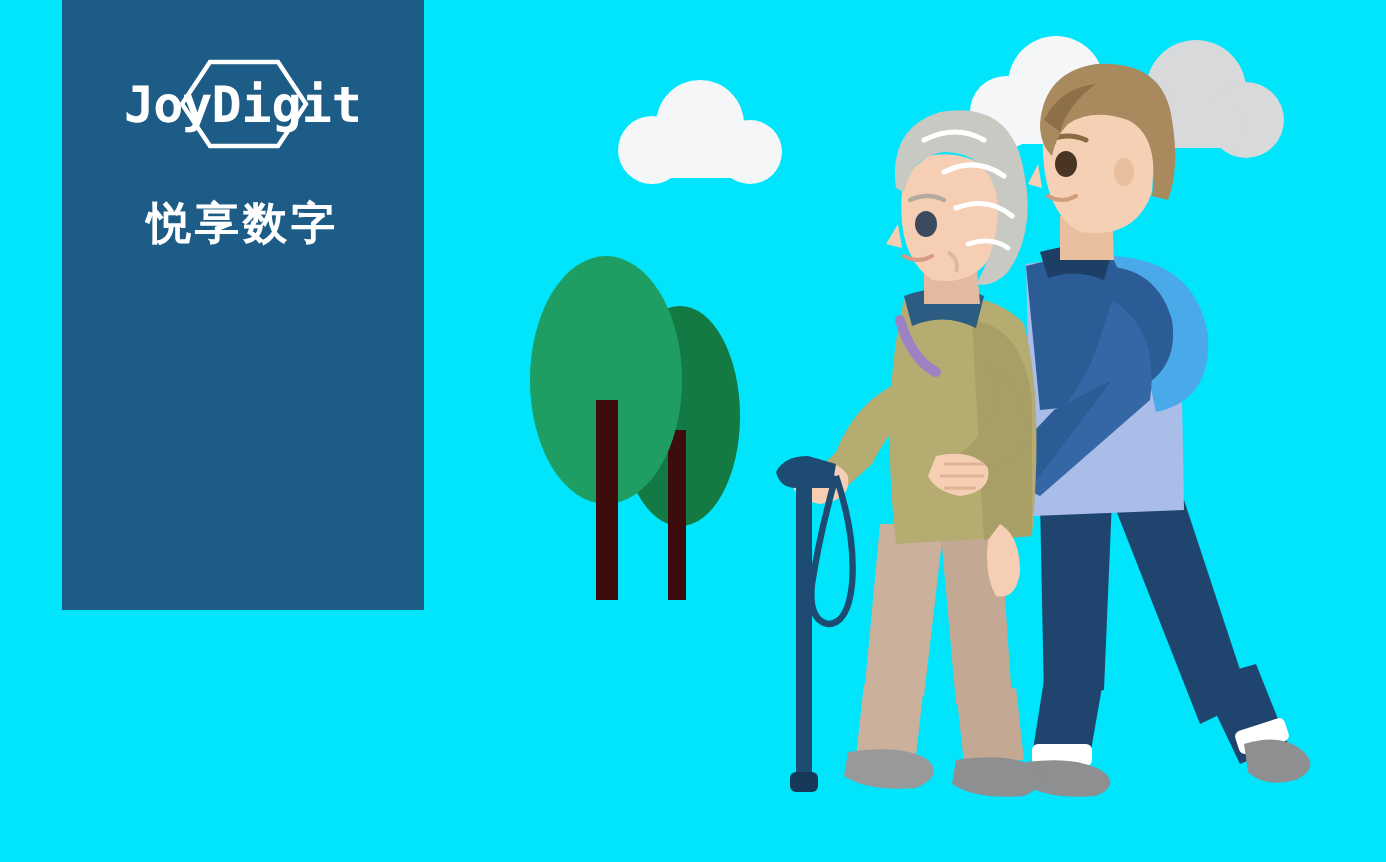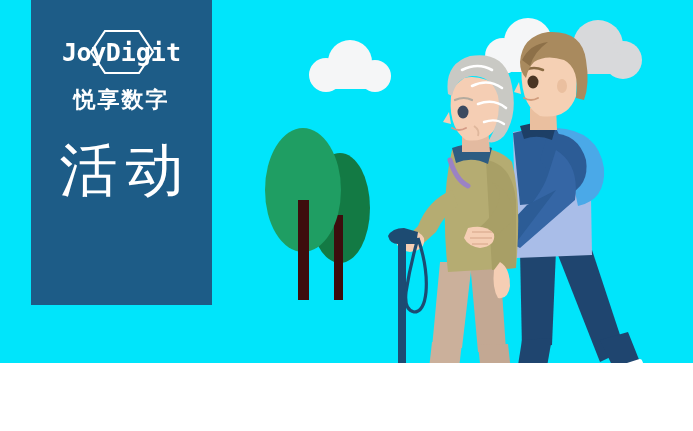--- a/index.html
+++ b/index.html
@@ -1,21 +1,21 @@
 <!DOCTYPE html>
 <html><head>
 <meta charset="utf-8">
 <style>
   html,body{margin:0;padding:0;}
   body{
     width:693px;height:431px;overflow:hidden;
     font-family:"Liberation Sans","DejaVu Sans",sans-serif;
   }
   #poster{
-    position:relative;width:693px;height:363px;overflow:hidden;
+    position:relative;width:693px;height:431px;overflow:hidden;
     background:#00e5fb;
   }
 
   
   #art{position:absolute;inset:0;}
 
   
   #panel{
     position:absolute;left:31px;top:0;width:181px;height:305px;
     background:#1d5c87;
@@ -35,21 +35,21 @@
   }
   #wordmark{
     position:relative;z-index:2;
     font-family:"DejaVu Sans Mono","Liberation Mono",monospace;
     font-weight:bold;font-size:25px;letter-spacing:-0.5px;
     color:#ffffff;white-space:nowrap;
     line-height:1;
   }
   #wordmark .tail{letter-spacing:0px;}
   #subbrand{
-    margin-top:9px;
+    margin-top:21px;
     font-family:Liberation Sans, sans-serif;
     font-weight:bold;font-size:22px;letter-spacing:2px;
     color:#ffffff;
   }
   #headline{
     margin-top:24px;width:100%;
     display:flex;flex-direction:column;align-items:center;
   }
   #headline .line{
     color:#ffffff;font-family:"DejaVu Sans","Liberation Sans",sans-serif;
@@ -191,17 +191,16 @@
           <polygon points="16,2 50,2 64,23 50,44 16,44 2,23" fill="none" stroke="#ffffff" stroke-width="2.2"></polygon>
         </svg>
         <div id="wordmark">
           <span>Joy</span><span class="tail">Digit</span>
         </div>
       </div>
       <div id="subbrand">悦享数字</div>
     </div>
 
     <div id="headline">
-      <div class="line l1">活动</div>
     </div>
 
   </div>
 </div>
 
 </body></html>

